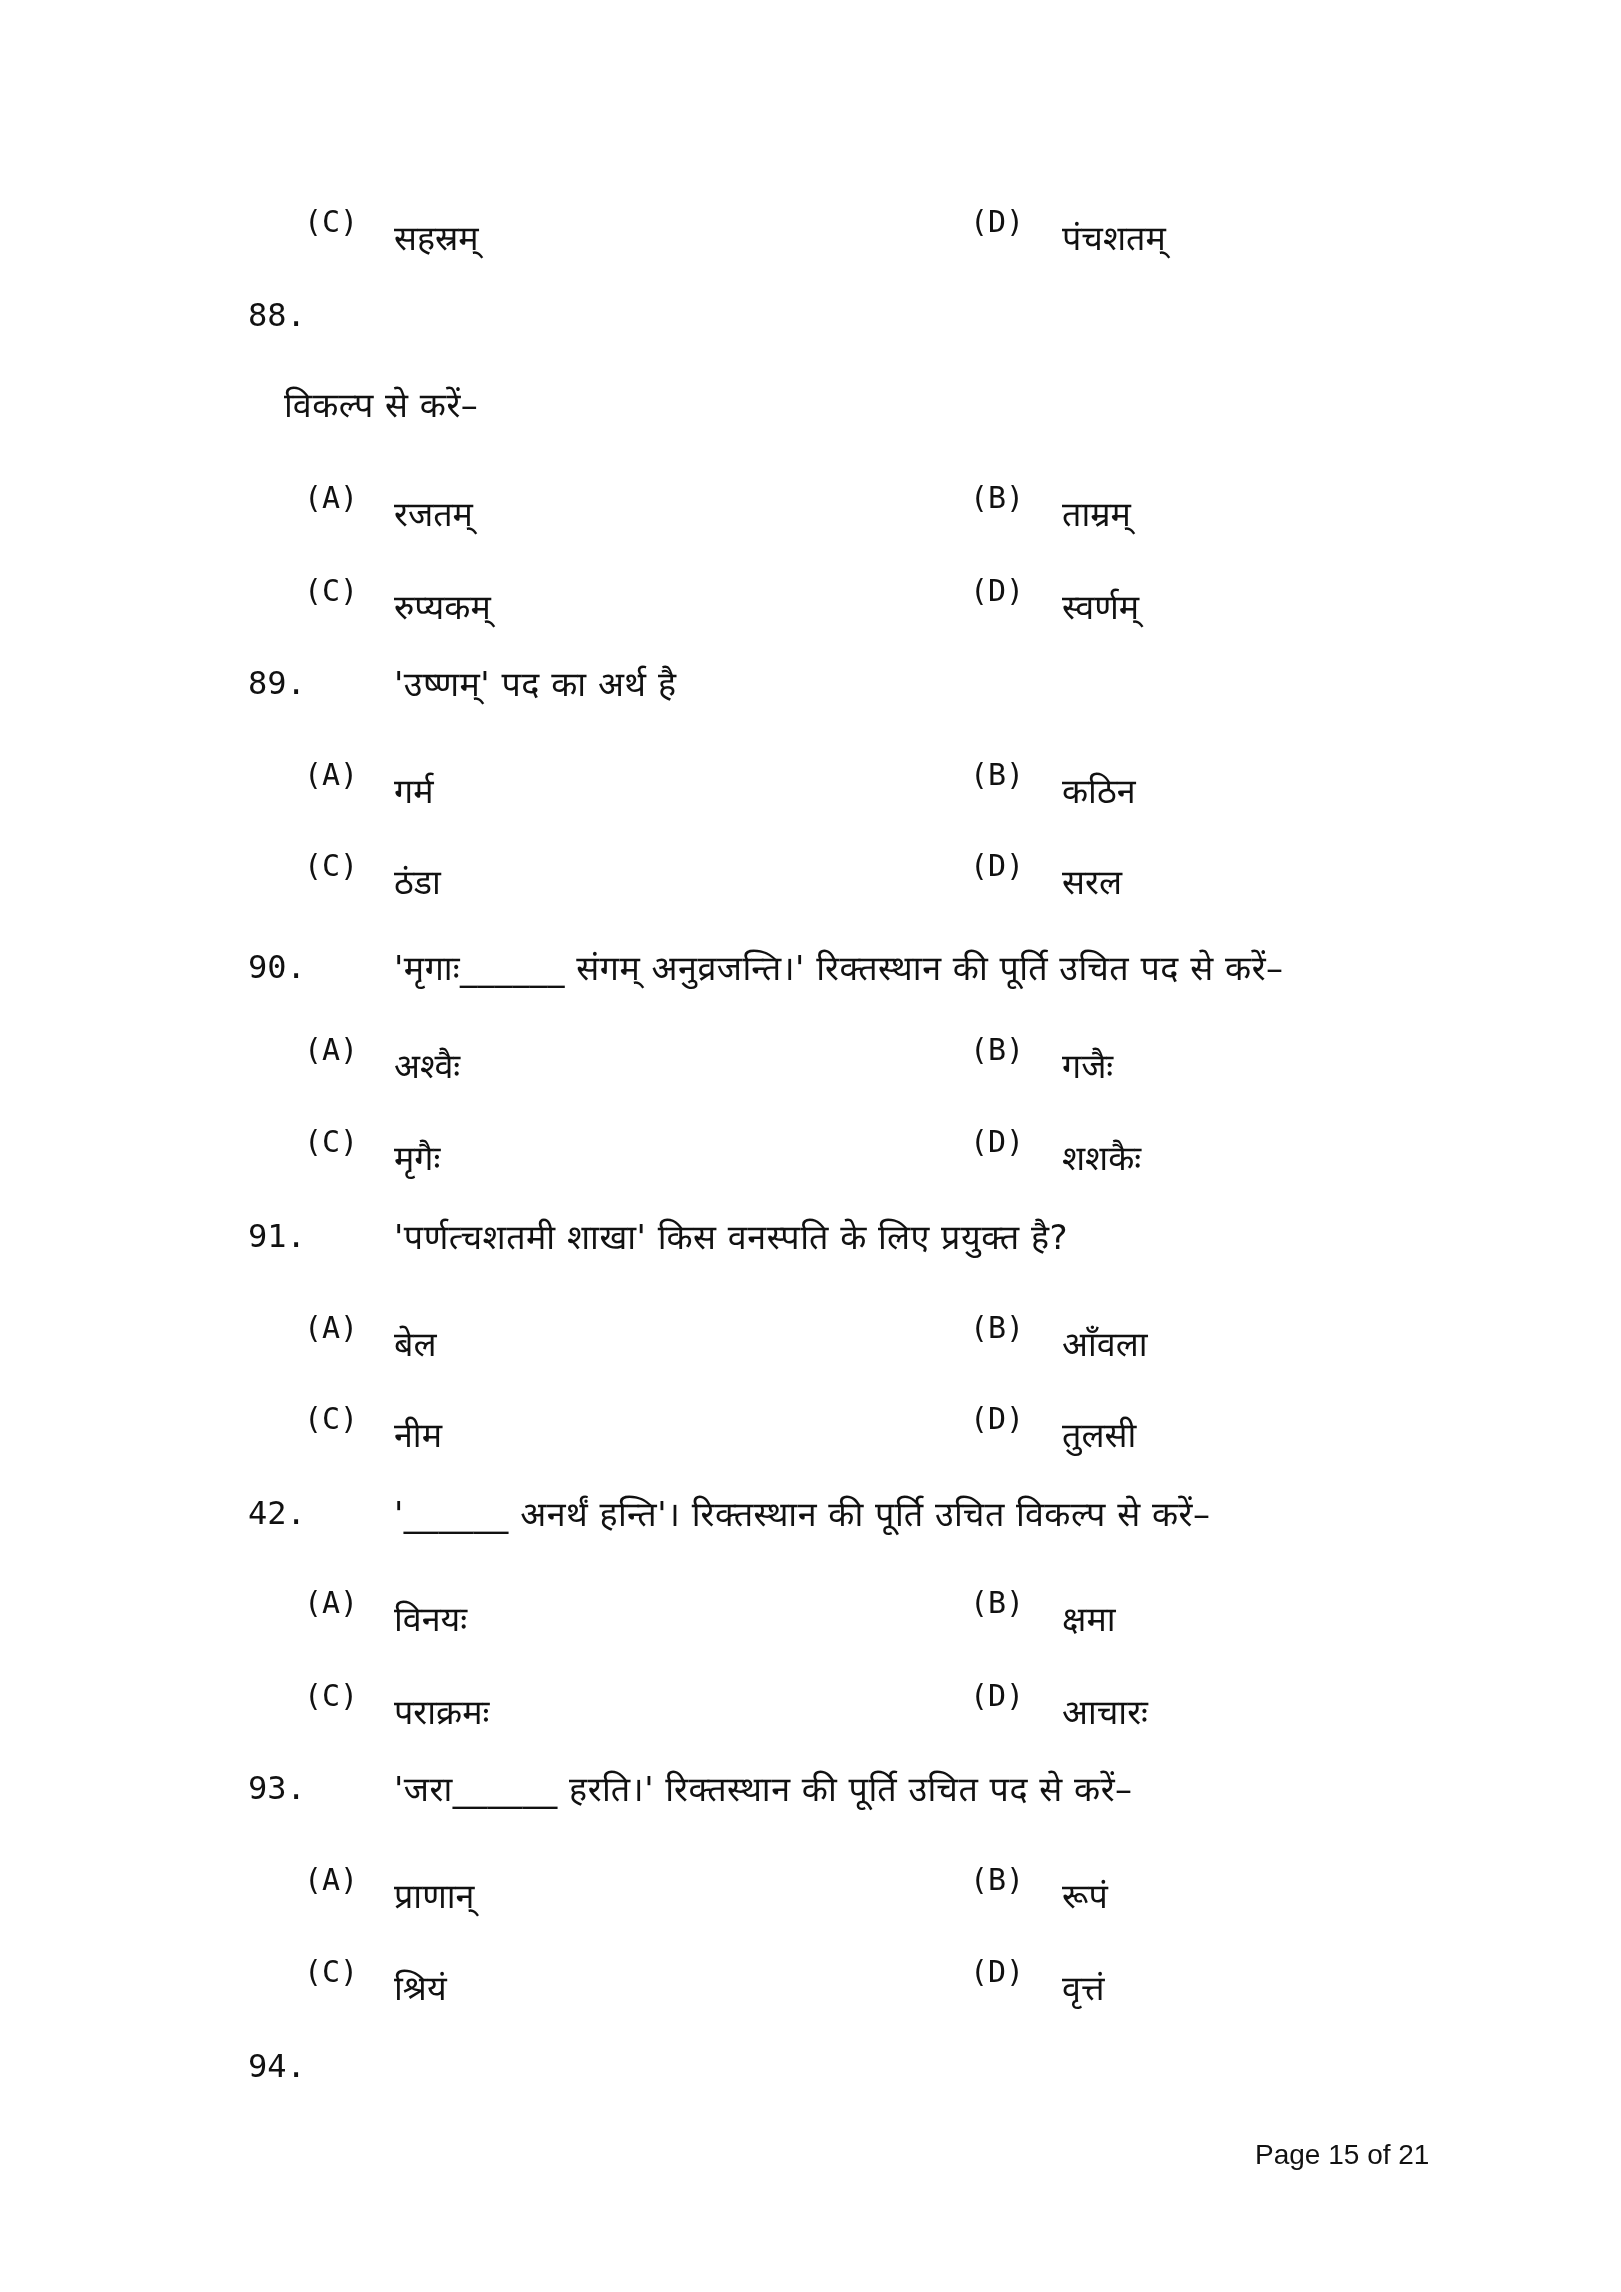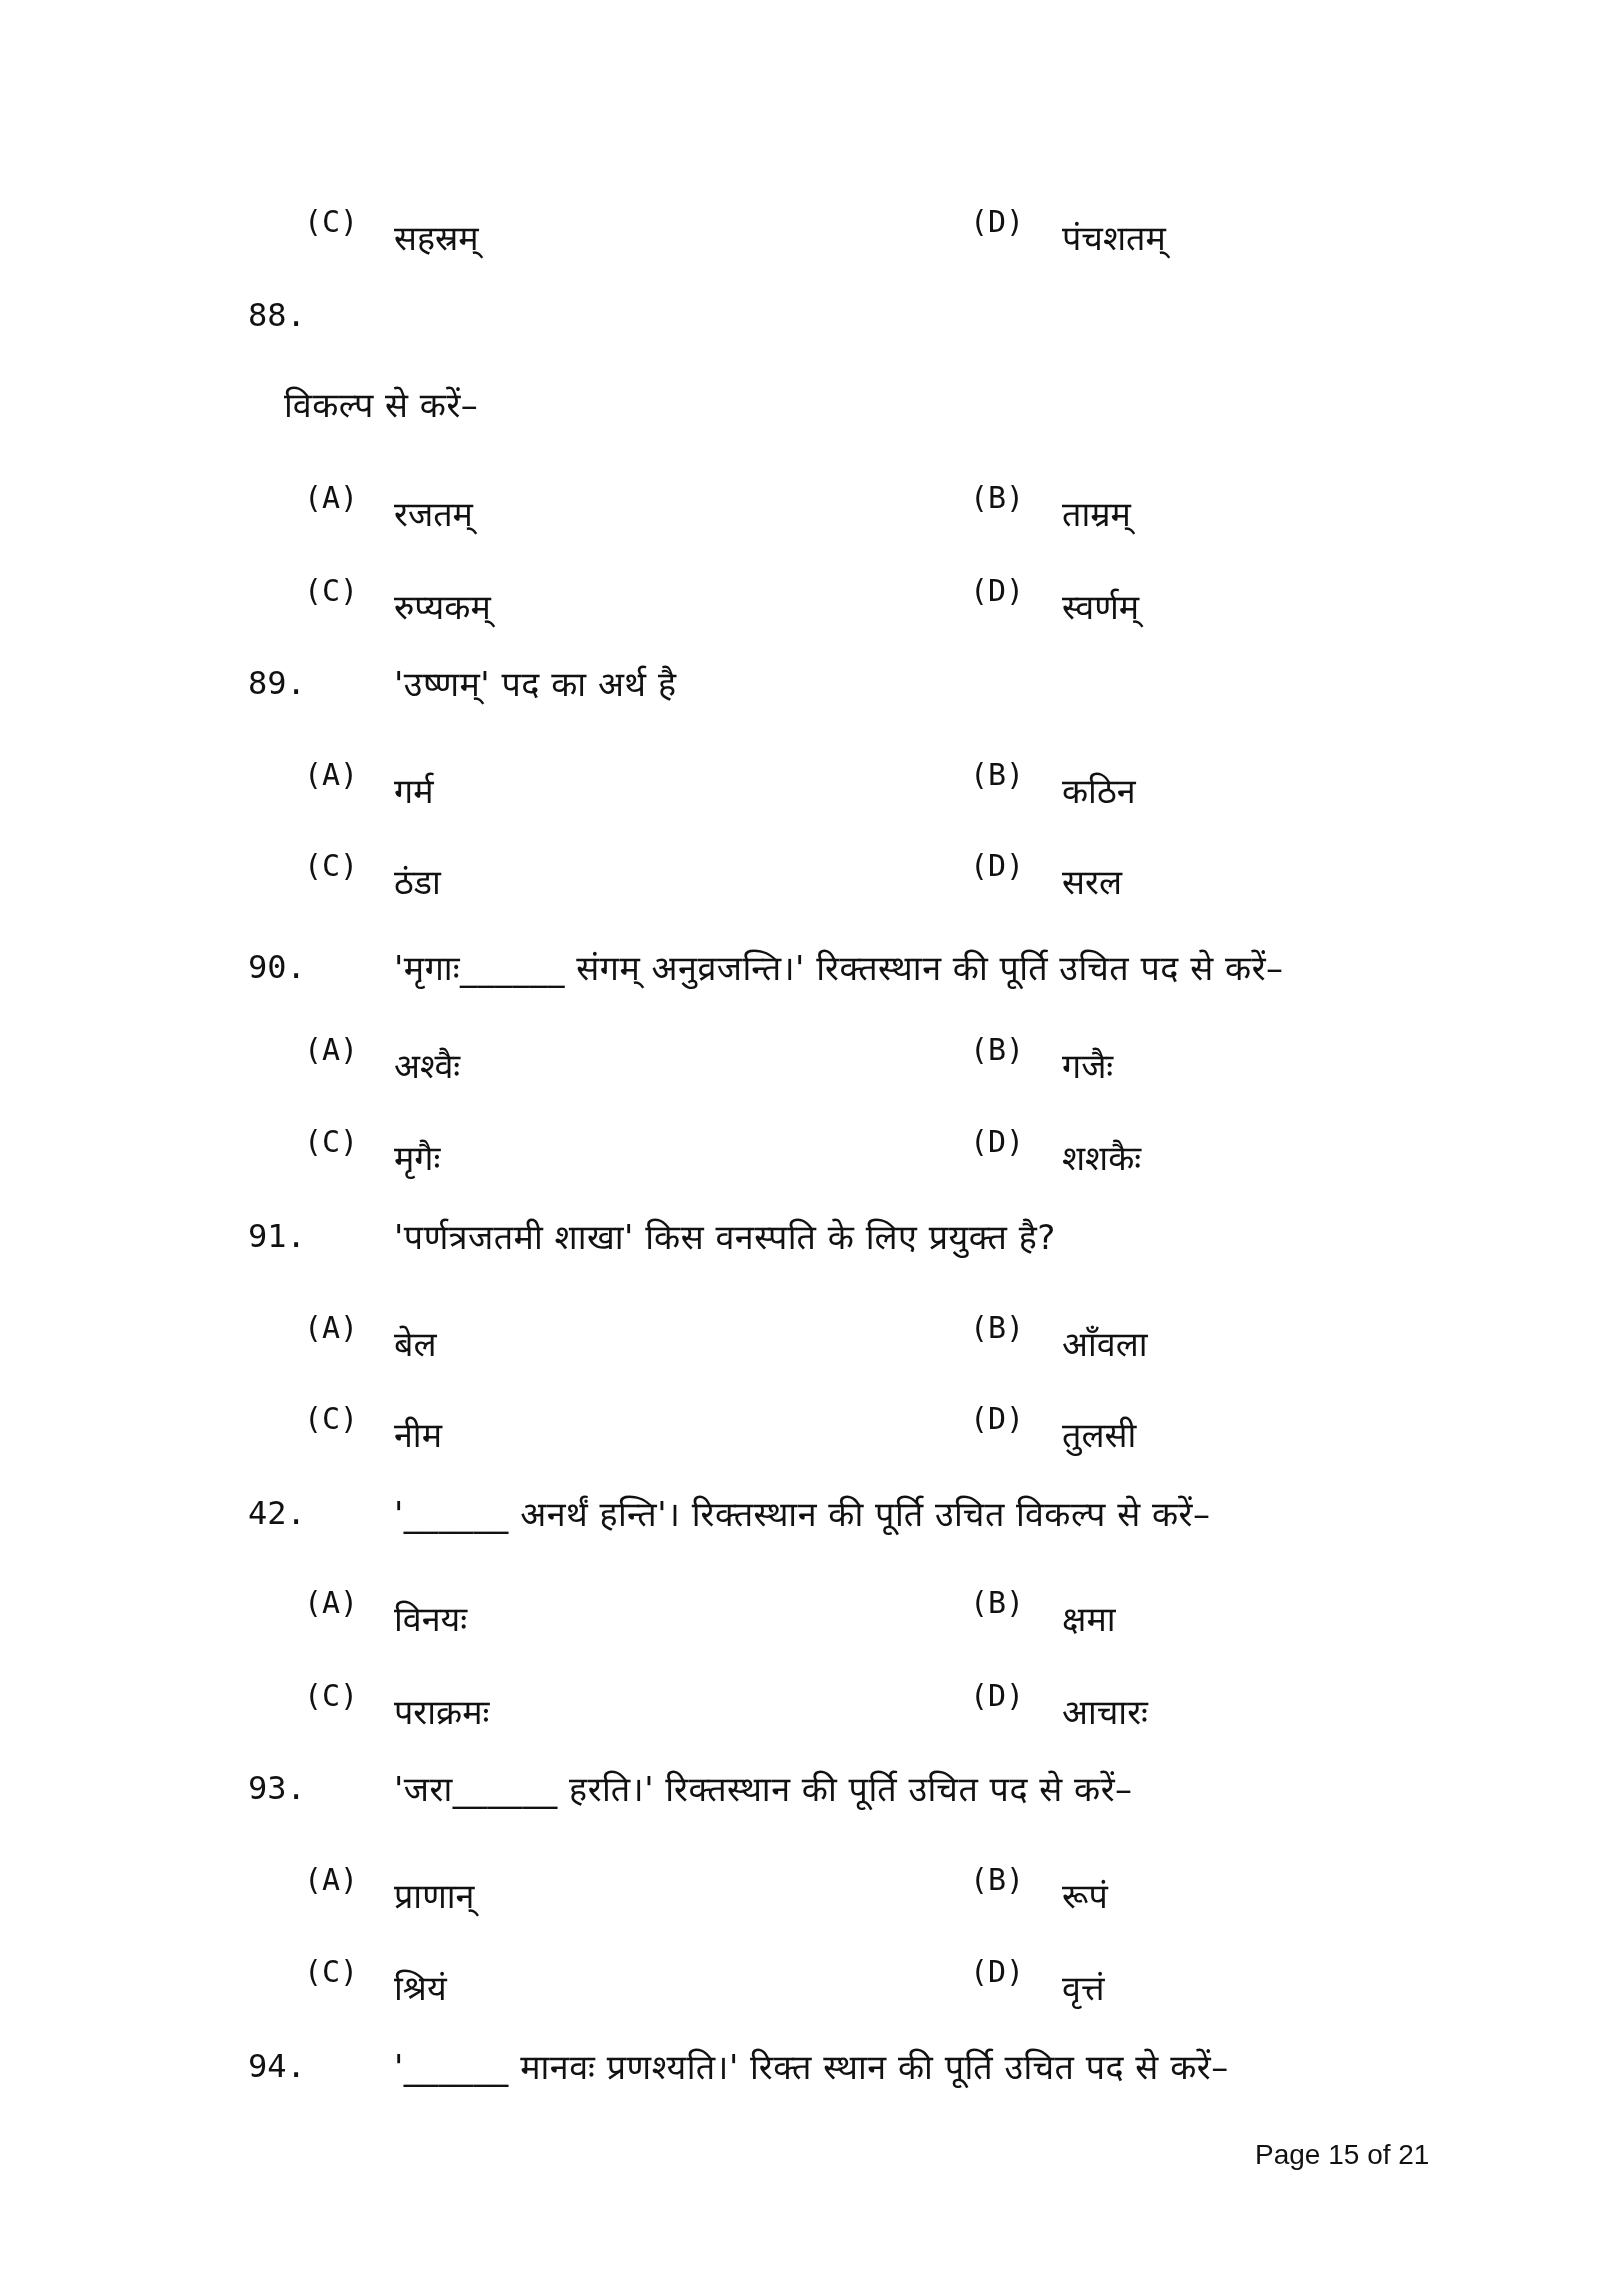--- a/index.html
+++ b/index.html
@@ -73,21 +73,21 @@
 </div>
 <div class="row" style="top:1116px;">
   <span class="olabel l-lab">(C)</span>
   <span class="otext l-txt">मृगैः</span>
   <span class="olabel r-lab">(D)</span>
   <span class="otext r-txt">शशकैः</span>
 </div>
 
 <div class="row" style="top:1209px;">
   <span class="qnum">91.</span>
-  <span class="qtext">'पर्णत्रजतमी शाखा' किस वनस्पति के लिए प्रयुक्त है?</span>
+  <span class="qtext">'पर्णत्चशतमी शाखा' किस वनस्पति के लिए प्रयुक्त है?</span>
 </div>
 <div class="row" style="top:1302px;">
   <span class="olabel l-lab">(A)</span>
   <span class="otext l-txt">बेल</span>
   <span class="olabel r-lab">(B)</span>
   <span class="otext r-txt">आँवला</span>
 </div>
 <div class="row" style="top:1393px;">
   <span class="olabel l-lab">(C)</span>
   <span class="otext l-txt">नीम</span>
@@ -124,21 +124,20 @@
 </div>
 <div class="row" style="top:1946px;">
   <span class="olabel l-lab">(C)</span>
   <span class="otext l-txt">श्रियं</span>
   <span class="olabel r-lab">(D)</span>
   <span class="otext r-txt">वृत्तं</span>
 </div>
 
 <div class="row" style="top:2039px;">
   <span class="qnum">94.</span>
-  <span class="qtext">'______ मानवः प्रणश्यति।' रिक्त स्थान की पूर्ति उचित पद से करें–</span>
 </div>
 
 <div class="footer">
   <span>Page</span>
   <b>15</b>
   <span>of</span>
   <b>21</b>
 </div>
 
 

